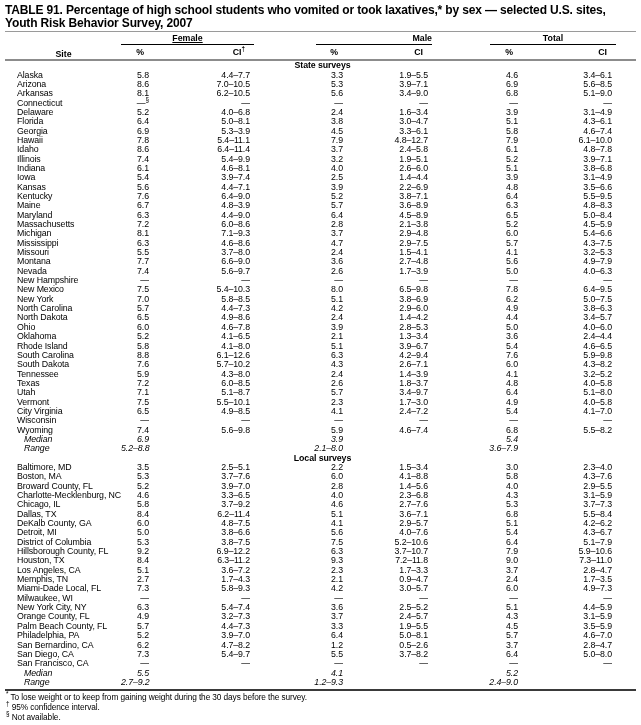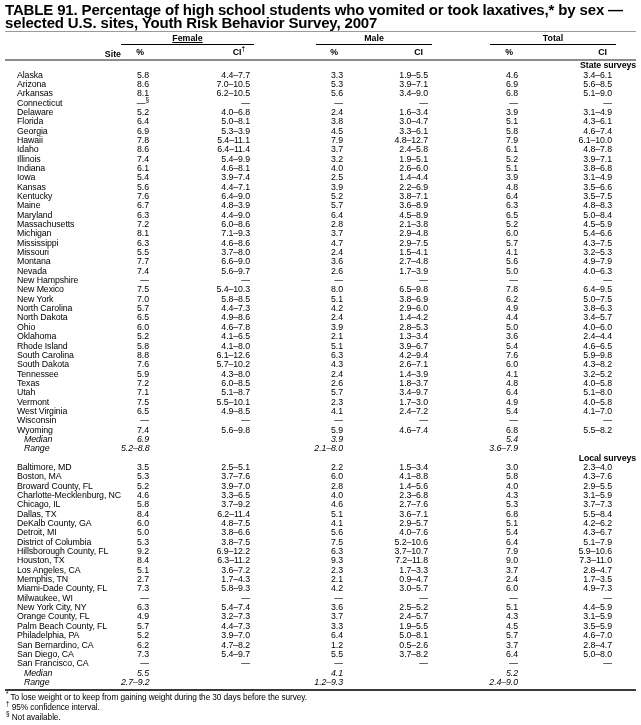--- a/index.html
+++ b/index.html
@@ -3,42 +3,42 @@
 <meta charset="utf-8">
 <style>
   html,body{margin:0;padding:0;}
   body{
     width:641px;height:725px;overflow:hidden;background:#ffffff;color:#000;
     font-family:"Liberation Sans", sans-serif;
     -webkit-font-smoothing:antialiased;
   }
   .page{padding:4px 5px 0 5px;width:631px;}
   .title{
-    font-weight:700;font-size:15px;line-height:12.6px;letter-spacing:-0.15px;
+    font-weight:700;font-size:12px;line-height:12.6px;letter-spacing:-0.15px;
   }
   .title-rule{border-bottom:1px solid #9a9a9a;margin-top:2px;}
   table{
     border-collapse:collapse;table-layout:fixed;width:631px;
   }
   thead th{font-weight:700;font-size:8.8px;padding:0;vertical-align:bottom;}
   .grp-row th{height:13px;}
   .colh-row th{height:12px;border-bottom:2.5px solid #8c8c8c;padding-bottom:2px;}
-  .site-h{text-align:right;padding-left:1px;border-bottom:2.5px solid #8c8c8c;}
+  .site-h{text-align:center;padding-left:1px;border-bottom:2.5px solid #8c8c8c;}
   .fill-h{border-bottom:2.5px solid #8c8c8c;}
   .grule{border-bottom:1px solid #000;text-align:center;padding-bottom:1px;}
   .rf{width:100%;text-decoration:underline;}
-  .rm{width:116px;margin-left:auto;}
+  .rm{width:116px;margin-left:auto;text-align:right;}
   .rt{width:126px;margin-left:auto;}
   .pct-h{text-align:right;padding-right:9px;}
   .ci-h{text-align:right;padding-right:9px;}
   tbody td{
     font-size:8.8px;line-height:9.35px;height:9.35px;padding:0;
     white-space:nowrap;letter-spacing:-0.1px;
   }
-  td.section-label{font-weight:700;padding-left:4px;text-align:right;}
+  td.section-label{font-weight:700;padding-left:4px;text-align:center;}
   td.site{text-align:left;padding-left:12px;}
   td.site.summary{font-style:italic;padding-left:19px;}
   td.num{text-align:right;padding-right:4px;}
   td.num.summary{font-style:italic;}
   sup{font-size:6.3px;line-height:0;vertical-align:super;letter-spacing:0;}
   .bottom-rule{border-bottom:2px solid #3a3a3a;margin-top:2px;width:631px;}
   .footnotes{margin-top:2px;font-size:8.3px;line-height:9.8px;padding-left:1px;letter-spacing:-0.1px;}
   .footnotes .fn{white-space:nowrap;}
 </style>
 </head>
@@ -217,21 +217,21 @@
           <td class="num">3.5–6.6</td>
           <td></td>
         </tr>
         <tr>
           <td class="site">Kentucky</td>
           <td class="num">7.6</td>
           <td class="num">6.4–9.0</td>
           <td class="num">5.2</td>
           <td class="num">3.8–7.1</td>
           <td class="num">6.4</td>
-          <td class="num">3.5–7.5</td>
+          <td class="num">5.5–9.5</td>
           <td></td>
         </tr>
         <tr>
           <td class="site">Maine</td>
           <td class="num">6.7</td>
           <td class="num">4.8–3.9</td>
           <td class="num">5.7</td>
           <td class="num">3.6–8.9</td>
           <td class="num">6.3</td>
           <td class="num">4.8–8.3</td>
@@ -441,21 +441,21 @@
           <td class="site">Vermont</td>
           <td class="num">7.5</td>
           <td class="num">5.5–10.1</td>
           <td class="num">2.3</td>
           <td class="num">1.7–3.0</td>
           <td class="num">4.9</td>
           <td class="num">4.0–5.8</td>
           <td></td>
         </tr>
         <tr>
-          <td class="site">West Virginia</td>
+          <td class="site">City Virginia</td>
           <td class="num">6.5</td>
           <td class="num">4.9–8.5</td>
           <td class="num">4.1</td>
           <td class="num">2.4–7.2</td>
           <td class="num">5.4</td>
           <td class="num">4.1–7.0</td>
           <td></td>
         </tr>
         <tr>
           <td class="site">Wisconsin</td>
@@ -624,21 +624,21 @@
           <td class="site">Memphis, TN</td>
           <td class="num">2.7</td>
           <td class="num">1.7–4.3</td>
           <td class="num">2.1</td>
           <td class="num">0.9–4.7</td>
           <td class="num">2.4</td>
           <td class="num">1.7–3.5</td>
           <td></td>
         </tr>
         <tr>
-          <td class="site">Miami-Dade County, FL</td>
+          <td class="site">Miami-Dade Local, FL</td>
           <td class="num">7.3</td>
           <td class="num">5.8–9.3</td>
           <td class="num">4.2</td>
           <td class="num">3.0–5.7</td>
           <td class="num">6.0</td>
           <td class="num">4.9–7.3</td>
           <td></td>
         </tr>
         <tr>
           <td class="site">Milwaukee, WI</td>

